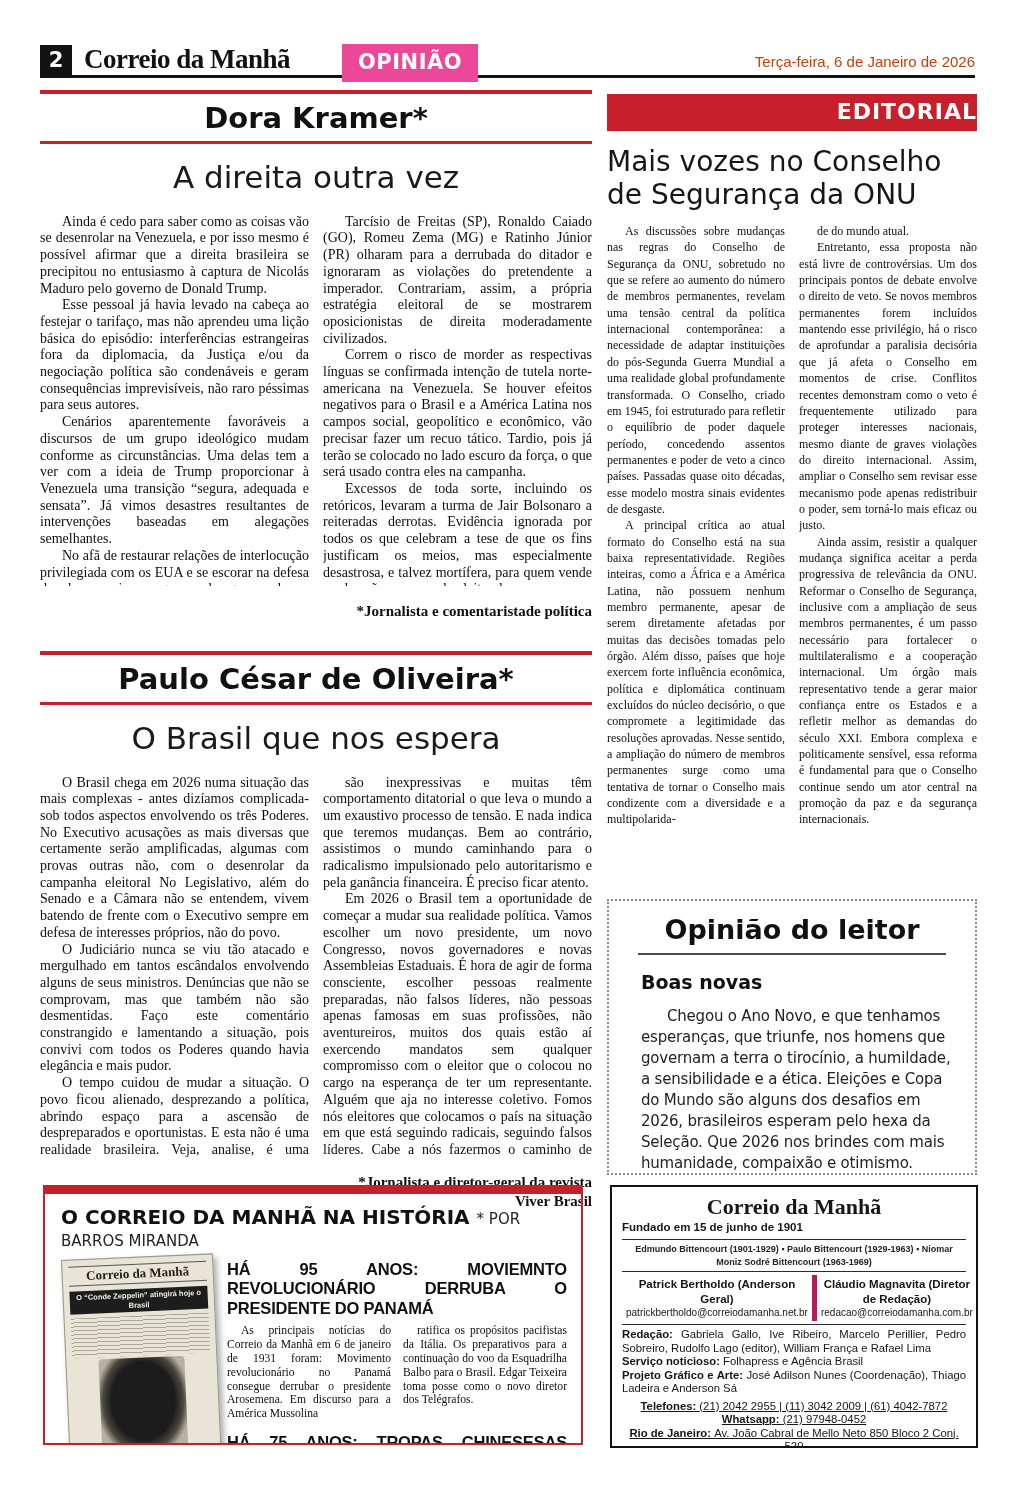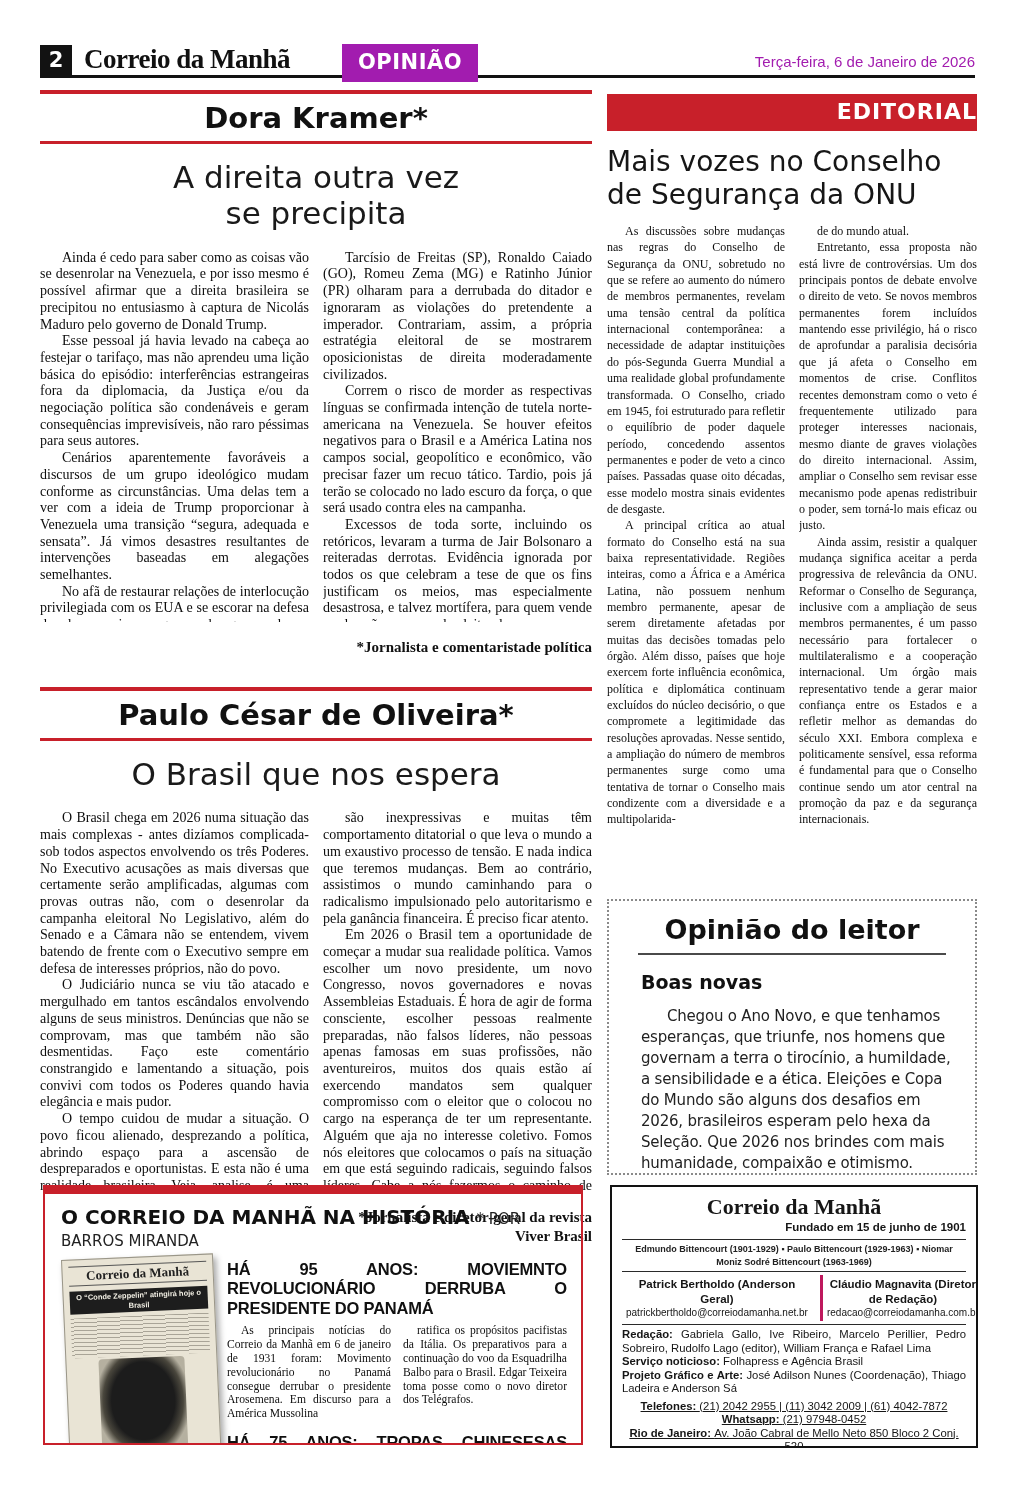--- a/index.html
+++ b/index.html
@@ -18,25 +18,25 @@
   }
   .hdr .pagenum{
     background:#121212; color:#fff; font:700 21px/1 "DejaVu Sans", sans-serif;
     width:32px; height:30px; display:flex; align-items:center; justify-content:center;
     margin-right:12px;
   }
   .hdr .masthead{
     font:700 27px/1 "Liberation Serif", serif; letter-spacing:-0.5px; padding-bottom:2px;
   }
   .hdr .section-badge{
-    background:#a21caf; color:#fff; font:700 21px/1 "DejaVu Sans", sans-serif;
+    background:#ec4899; color:#fff; font:700 21px/1 "DejaVu Sans", sans-serif;
     letter-spacing:0.5px; padding:8px 16px 9px; margin-left:52px; margin-bottom:-7px;
   }
   .hdr .date{
-    margin-left:auto; font:400 15px/1 "Liberation Sans", sans-serif; color:#a21caf; padding-bottom:6px;
+    margin-left:auto; font:400 15px/1 "Liberation Sans", sans-serif; color:#c2410c; padding-bottom:6px;
   }
   
   .rule-red{ height:4px; background:var(--accent); }
   .rule-red.thin{ height:3px; }
   .author-name{
     font:700 29px/1.2 "DejaVu Sans", sans-serif; text-align:center; padding:7px 0 5px;
   }
   .art-title{
     font:400 31px/1.16 "DejaVu Sans", sans-serif; text-align:center; margin:16px 0 18px;
     color:#1a1a1a;
@@ -121,26 +121,26 @@
   .hist-cols p{
     flex:1; font:11.6px/13.8px "Liberation Serif", serif; text-align:justify; text-indent:14px; color:#0d0d0d;
   }
   
   .imprint-box{
     position:absolute; left:610px; top:1185px; width:368px; height:263px;
     border:2px solid #121212; padding:8px 10px 6px; overflow:hidden;
     font-family:"Liberation Sans", sans-serif; color:#161616;
   }
   .imp-masthead{ text-align:center; font:700 22px/1.1 "Liberation Serif", serif; }
-  .imp-founded{ text-align:right; font:700 11.5px/1.3 "Liberation Sans", sans-serif; margin:1px 0 4px; }
+  .imp-founded{ text-align:left; font:700 11.5px/1.3 "Liberation Sans", sans-serif; margin:1px 0 4px; }
   .imp-rule{ border-top:1px solid #2a2a2a; margin:3px 0; }
   .imp-founders{ text-align:center; font:700 9px/1.4 "Liberation Sans", sans-serif; color:#222; }
   .imp-directors{ display:flex; }
   .imp-dir-cell{ flex:1; text-align:center; padding:2px 4px; }
-  .imp-dir-cell + .imp-dir-cell{ border-left:3px solid #be185d;margin-left:8px; }
+  .imp-dir-cell + .imp-dir-cell{ border-left:5px solid #be185d; }
   .imp-dir-name{ font:700 11.5px/1.25 "Liberation Sans", sans-serif; }
   .imp-dir-email{ font:400 10px/1.3 "Liberation Sans", sans-serif; }
   .imp-staff{ margin-top:3px; }
   .imp-staff p{ font:400 11.3px/13.5px "Liberation Sans", sans-serif; text-align:justify; }
   .imp-contacts{ margin-top:4px; }
   .imp-contacts p{ font:400 11.3px/13.5px "Liberation Sans", sans-serif; text-align:center;text-decoration:underline; }
 </style>
 </head>
 <body>
 
@@ -154,21 +154,20 @@
   </div>
 
   <div class="col-left">
 
     <section class="sec-dora">
       <div class="rule-red"></div>
       <h2 class="author-name">Dora Kramer*</h2>
       <div class="rule-red thin"></div>
       <h1 class="art-title">
         <span style="display:block">A direita outra vez</span>
-        <span style="display:block">se precipita</span>
       </h1>
       <div class="body-cols bodywrap">
         <div class="bcol">
             <p>Ainda é cedo para saber como as coisas vão se desenrolar na Venezuela, e por isso mesmo é possível afirmar que a direita brasileira se precipitou no entusiasmo à captura de Nicolás Maduro pelo governo de Donald Trump.</p>
             <p>Esse pessoal já havia levado na cabeça ao festejar o tarifaço, mas não aprendeu uma lição básica do episódio: interferências estrangeiras fora da diplomacia, da Justiça e/ou da negociação política são condenáveis e geram consequências imprevisíveis, não raro péssimas para seus autores.</p>
             <p>Cenários aparentemente favoráveis a discursos de um grupo ideológico mudam conforme as circunstâncias. Uma delas tem a ver com a ideia de Trump proporcionar à Venezuela uma transição “segura, adequada e sensata”. Já vimos desastres resultantes de intervenções baseadas em alegações semelhantes.</p>
             <p>No afã de restaurar relações de interlocução privilegiada com os EUA e se escorar na defesa da democracia, o grupo de governadores-candidatos perdeu a oportunidade de render homenagens à prudência e à legalidade.</p>
           </div>
         <div class="bcol">
             <p>Tarcísio de Freitas (SP), Ronaldo Caiado (GO), Romeu Zema (MG) e Ratinho Júnior (PR) olharam para a derrubada do ditador e ignoraram as violações do pretendente a imperador. Contrariam, assim, a própria estratégia eleitoral de se mostrarem oposicionistas de direita moderadamente civilizados.</p>

